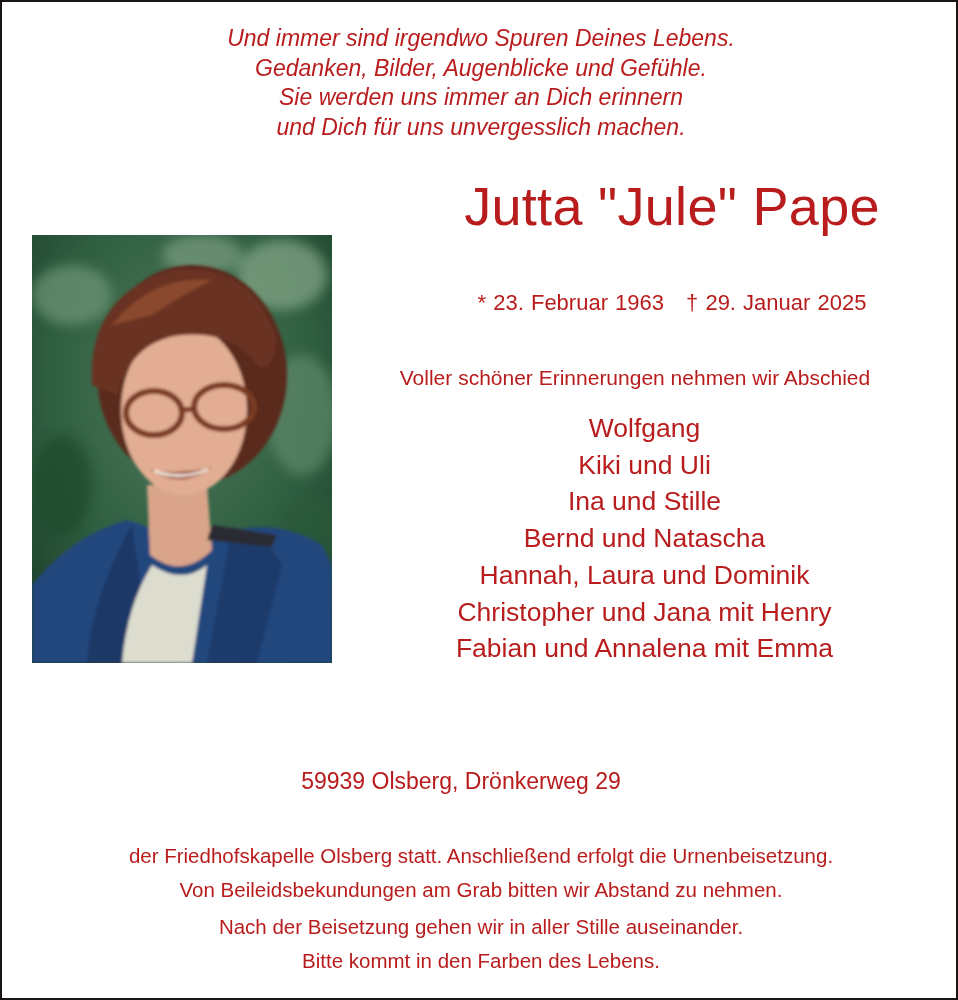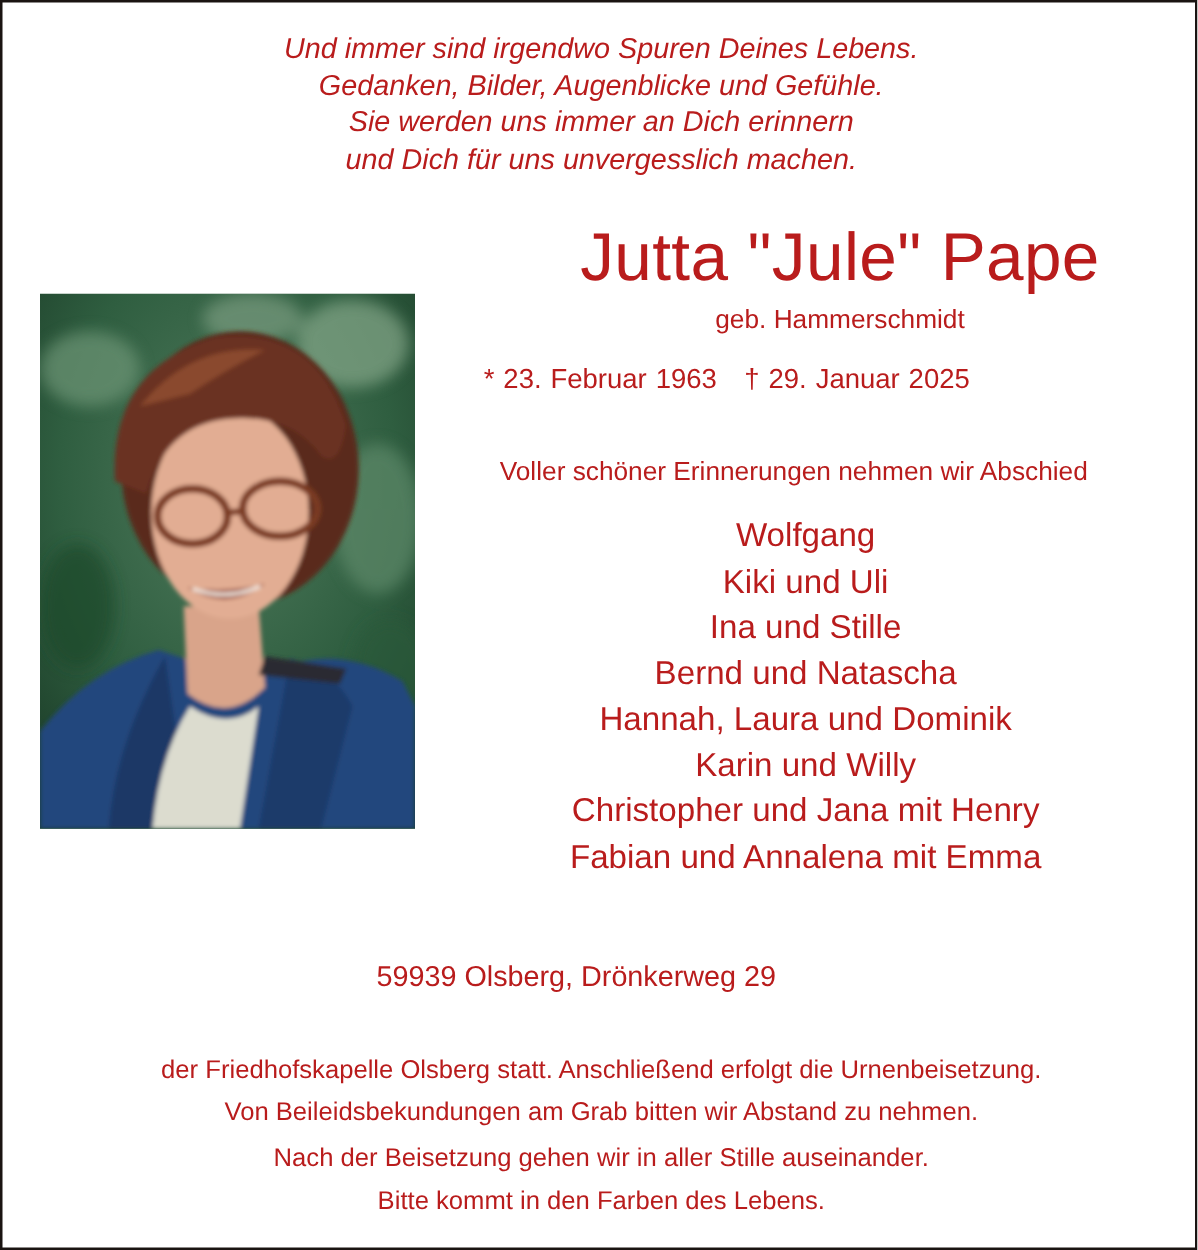--- a/index.html
+++ b/index.html
@@ -9,21 +9,21 @@
     border: 2px solid #1a1412; background: #fff;
     font-family: "Liberation Sans", sans-serif; color: #b91c1c;
   }
   .abs { position: absolute; white-space: nowrap; }
 
   .poem { left: 0; width: 958px; top: 22px; font-style: italic; font-size: 23px; line-height: 29.5px; }
   .poem div { text-align: center; }
 
   .name { left: 385px; width: 570px; top: 172px; font-size: 54px; line-height: 64px; text-align: center; letter-spacing: 0.3px; }
   .maiden { left: 385px; width: 570px; top: 240px; font-size: 21px; line-height: 28px; text-align: center; }
-  .dates { left: 385px; width: 570px; top: 286px; font-size: 22px; line-height: 30px; text-align: left; word-spacing: 1px; }
+  .dates { left: 385px; width: 570px; top: 286px; font-size: 22px; line-height: 30px; text-align: center; word-spacing: 1px; }
   .dates .gap { display: inline-block; width: 22px; }
   .farewell { left: 343px; width: 580px; top: 361px; font-size: 21px; line-height: 30px; text-align: center; }
 
   .photo {
     left: 30px; top: 233px; width: 300px; height: 428px; overflow: hidden;
     background: #2d5a3a;
   }
   .photo svg { display: block; }
 
   .mourners { left: 355px; width: 575px; top: 408px; font-size: 26.5px; line-height: 36.7px; text-align: center; }
@@ -40,21 +40,20 @@
 <div class="frame">
 
   <div class="abs poem">
     <div>Und immer sind irgendwo Spuren Deines Lebens.</div>
     <div>Gedanken, Bilder, Augenblicke und Gefühle.</div>
     <div>Sie werden uns immer an Dich erinnern</div>
     <div>und Dich für uns unvergesslich machen.</div>
   </div>
 
   <div class="abs name">Jutta "Jule" Pape</div>
-  <div class="abs maiden">geb. Hammerschmidt</div>
   <div class="abs dates">
     <span>* 23. Februar 1963</span><span class="gap"></span><span>† 29. Januar 2025</span>
   </div>
   <div class="abs farewell">Voller schöner Erinnerungen nehmen wir Abschied</div>
 
   <div class="abs photo" title="Portrait of a smiling woman with reddish-brown hair and glasses, wearing a blue jacket, green foliage background">
     <svg width="300" height="428" viewBox="0 0 300 428" xmlns="http://www.w3.org/2000/svg">
       <defs>
         <radialGradient id="bg" cx="50%" cy="35%" r="75%">
           <stop offset="0%" stop-color="#4f7a5c"></stop>
@@ -105,21 +104,20 @@
       </g>
     </svg>
   </div>
 
   <div class="abs mourners">
     <div>Wolfgang</div>
     <div>Kiki und Uli</div>
     <div>Ina und Stille</div>
     <div>Bernd und Natascha</div>
     <div>Hannah, Laura und Dominik</div>
-    <div>Karin und Willy</div>
     <div>Christopher und Jana mit Henry</div>
     <div>Fabian und Annalena mit Emma</div>
   </div>
 
   <div class="abs address">59939 Olsberg, Drönkerweg 29</div>
 
   <div class="abs info">
     <p class="tight">
       <br>
       <span>der Friedhofskapelle Olsberg statt. Anschließend erfolgt die Urnenbeisetzung.</span>

